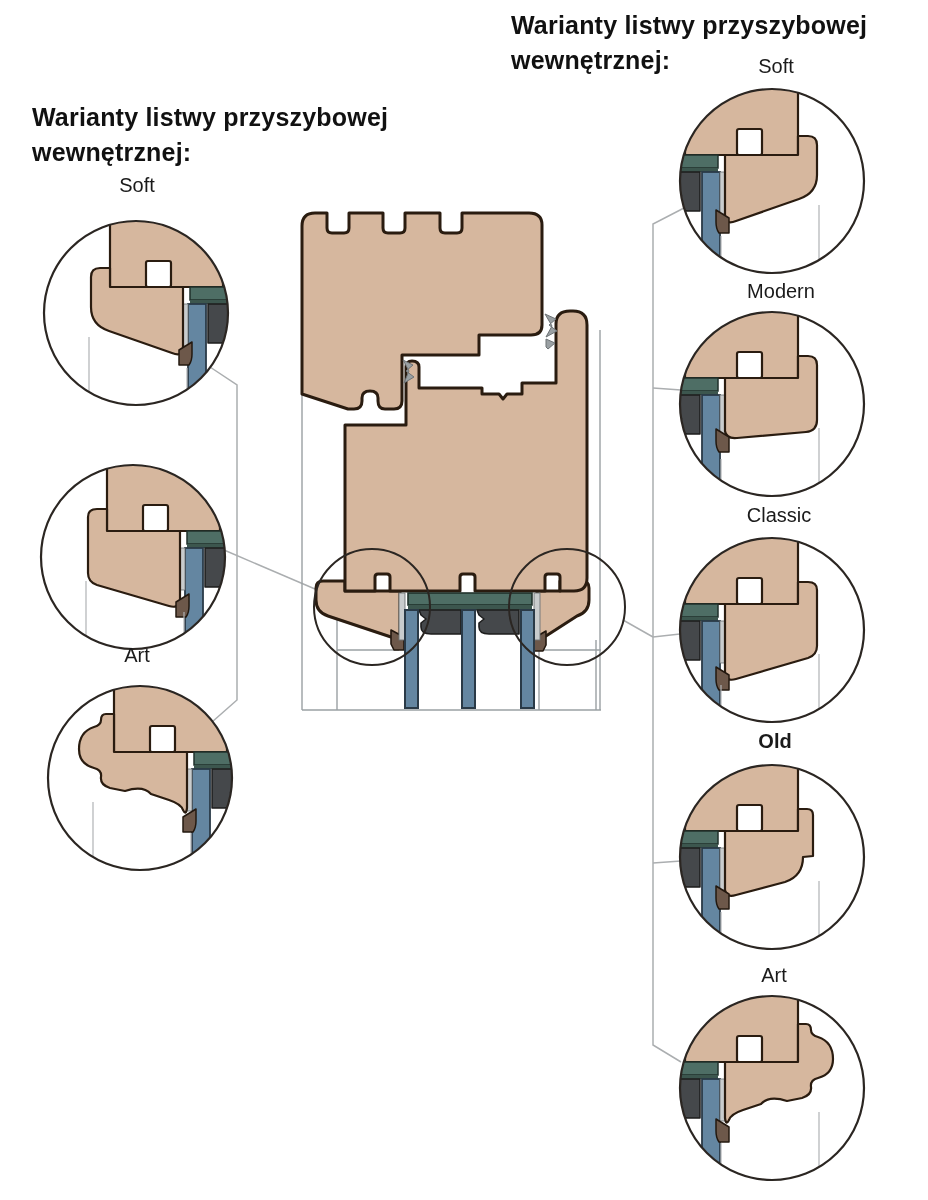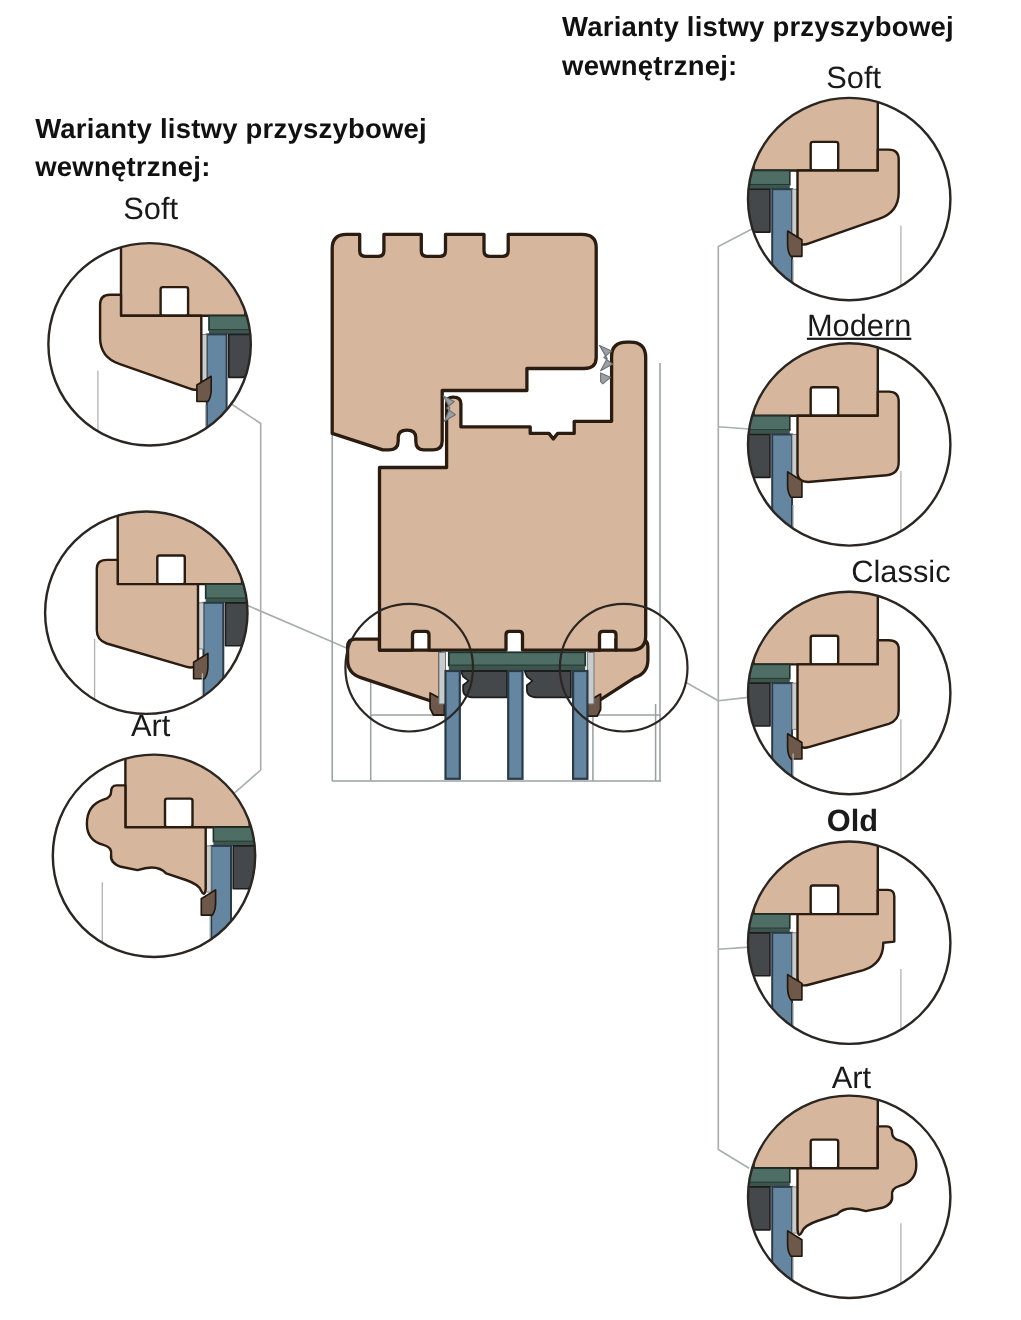--- a/index.html
+++ b/index.html
@@ -14,21 +14,21 @@
   .dtitle{
     position:absolute;
     font-weight:bold;
     font-size:25px;
     line-height:1.38;
     color:#111111;
     letter-spacing:0.2px;
   }
   .vlabel{
     position:absolute;
-    font-size:28px;
+    font-size:20px;
     color:#1a1a1a;
     white-space:nowrap;
     transform:translateX(-50%);
   }
   
   .wood{fill:#d6b79e;stroke:#2a1c10;stroke-width:3;stroke-linejoin:round;}
   .teal{fill:#4e6e65;stroke:#20312b;stroke-width:1.6;}
   .tealdark{fill:#3c564e;stroke:none;}
   .glass{fill:#6486a1;stroke:#2a3a47;stroke-width:2;}
   .shim{fill:#c9cccd;stroke:#6f7476;stroke-width:0.9;}
@@ -266,18 +266,18 @@
   </g>
 </svg>
 
 <div class="dtitle" style="left:32px;top:100px;width:462px;">Warianty listwy przyszybowej wewnętrznej:</div>
 <div class="dtitle" style="left:511px;top:8px;width:420px;">Warianty listwy przyszybowej wewnętrznej:</div>
 
 <div class="vlabel" style="left:137px;top:174px;">Soft</div>
 <div class="vlabel" style="left:137px;top:644px;">Art</div>
 
 <div class="vlabel" style="left:776px;top:55px;">Soft</div>
-<div class="vlabel" style="left:781px;top:280px;text-decoration:underline;">Modern</div>
-<div class="vlabel" style="left:779px;top:504px;margin-left:40px;">Classic</div>
+<div class="vlabel" style="left:781px;top:280px;">Modern</div>
+<div class="vlabel" style="left:779px;top:504px;">Classic</div>
 <div class="vlabel" style="left:775px;top:730px;font-weight:bold;">Old</div>
 <div class="vlabel" style="left:774px;top:964px;">Art</div>
 
 </div>
 
 </body></html>

